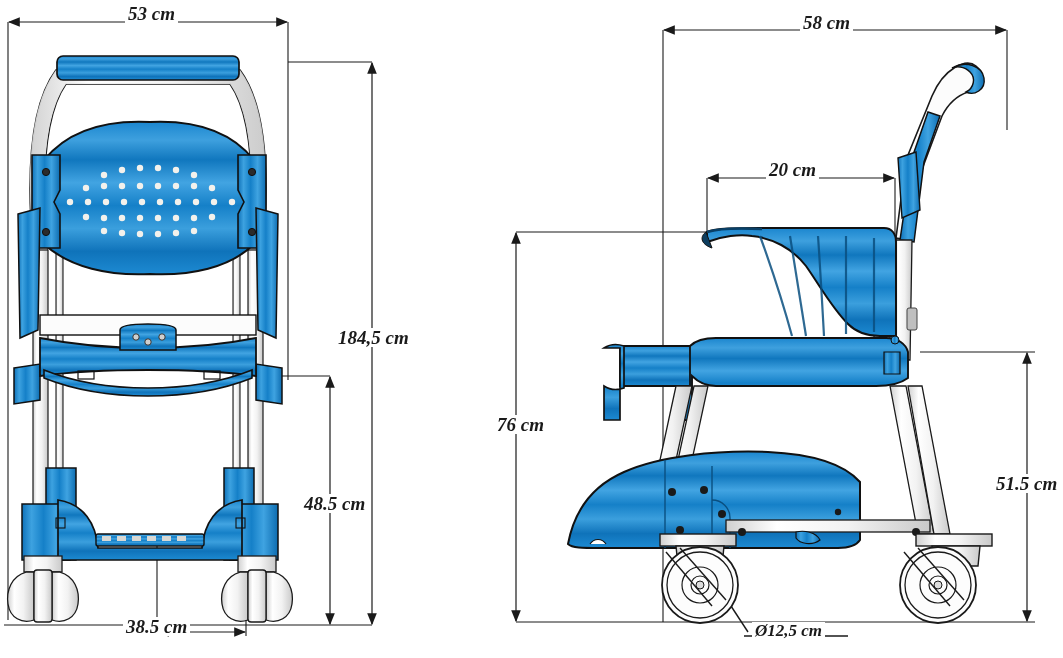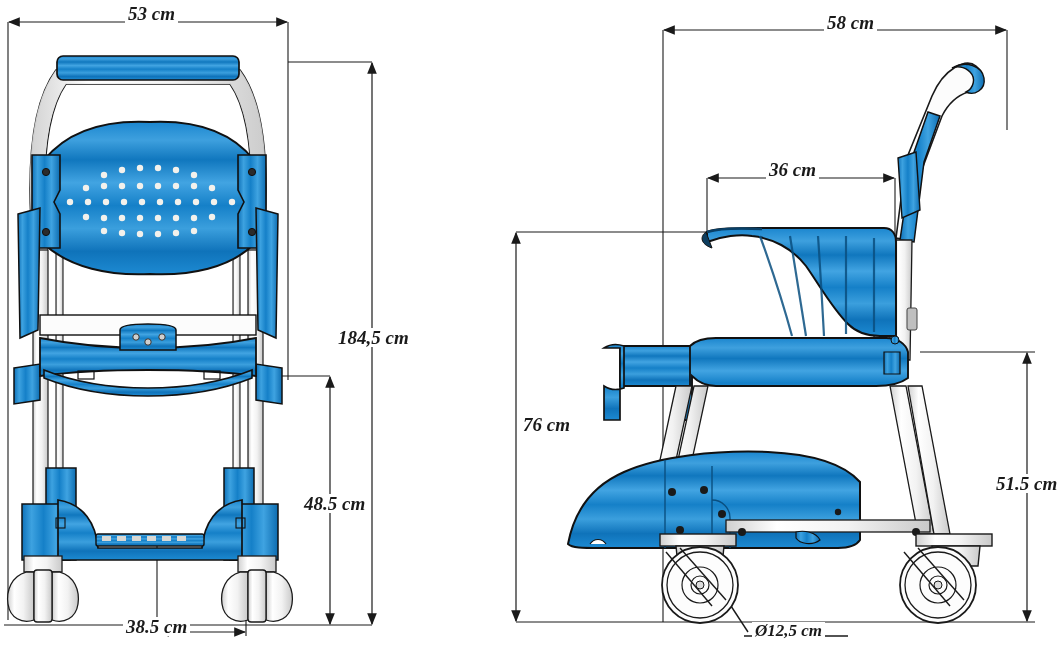--- a/index.html
+++ b/index.html
@@ -12,26 +12,26 @@
     font-family:"Liberation Serif", serif;
     font-style:italic;
     font-weight:700;
     color:#1a1a1a;
     white-space:nowrap;
     background:#ffffff;
     padding:0 3px;
     line-height:1;
   }
   .t53   {left:125px; top:4px;  font-size:19px;}
-  .t58   {left:824px; top:13px; font-size:19px;text-align:right;}
+  .t58   {left:800px; top:13px; font-size:19px;text-align:right;}
   .t36   {left:766px; top:160px;font-size:19px;}
   .t1085 {left:335px; top:328px;font-size:19px;}
   .t485  {left:301px; top:494px;font-size:19px;text-align:right;}
   .t385  {left:123px; top:617px;font-size:19px;}
-  .t76   {left:520px; top:415px;font-size:19px;}
+  .t76   {left:494px; top:415px;font-size:19px;}
   .t515  {left:993px; top:474px;font-size:19px;}
   .tdia  {left:752px; top:622px;font-size:17px;}
 </style>
 </head>
 <body>
 
 <div id="stage">
 
 <svg class="draw" viewBox="0 0 1063 658">
   <defs>
@@ -342,18 +342,18 @@
     </g>
   </g>
 </svg>
 
 <div class="dimtext t53">53 cm</div>
 <div class="dimtext t1085">184,5 cm</div>
 <div class="dimtext t485">48.5 cm</div>
 <div class="dimtext t385">38.5 cm</div>
 
 <div class="dimtext t58">58 cm</div>
-<div class="dimtext t36">36 cm</div>
+<div class="dimtext t36">20 cm</div>
 <div class="dimtext t76">76 cm</div>
 <div class="dimtext t515">51.5 cm</div>
 <div class="dimtext tdia">Ø12,5 cm</div>
 
 </div>
 
 </body></html>

